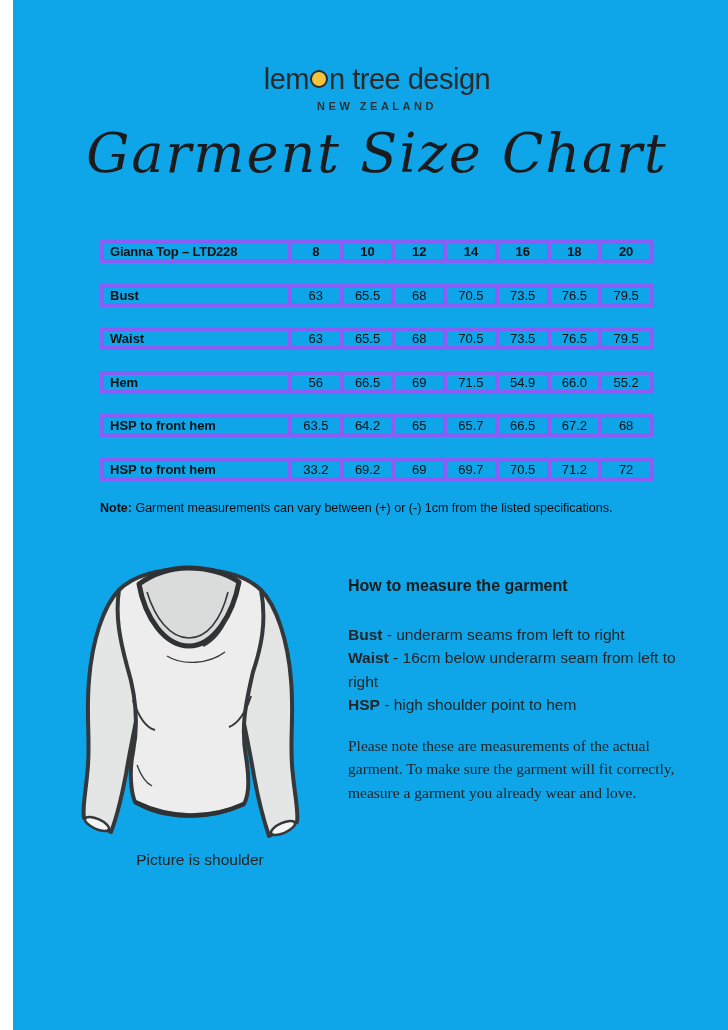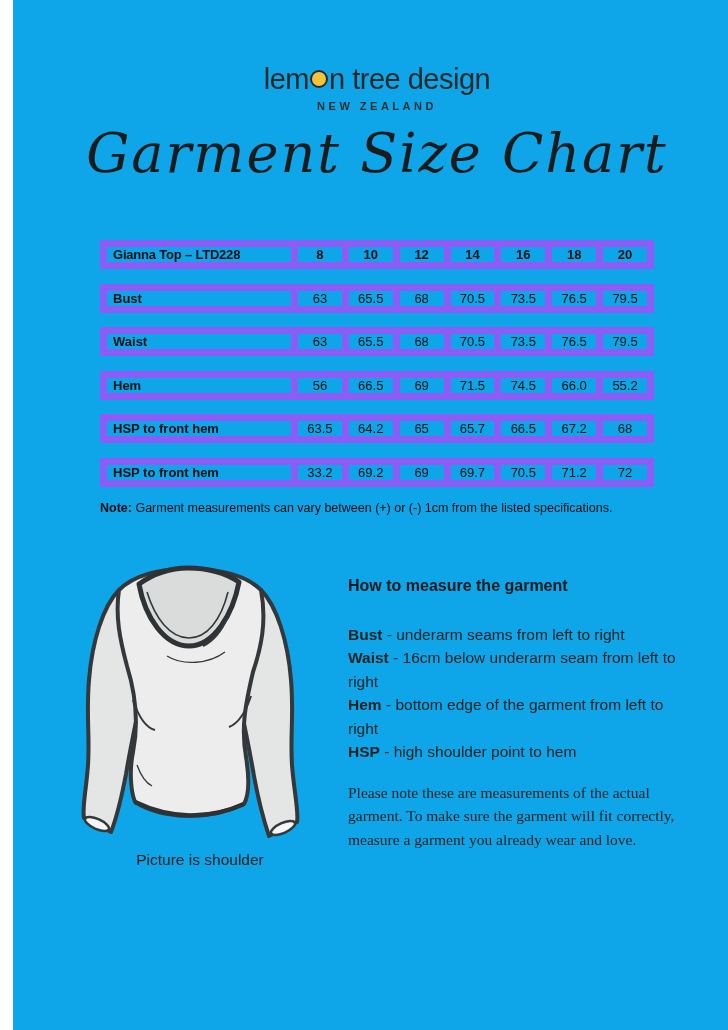--- a/index.html
+++ b/index.html
@@ -35,21 +35,21 @@
     color: #1b1b1b;
   }
 
   
   .trow {
     position: absolute; left: 87px; width: 554px;
     border-collapse: collapse; table-layout: fixed;
     font-size: 13px; color: #111;
   }
   .trow td {
-    border: 7px solid #8b5cf6;
+    border: 4px solid #8b5cf6;
     height: 15px; line-height: 15px;
     padding: 0 2px;
     text-align: center; vertical-align: middle;
     white-space: nowrap; overflow: hidden;
   }
   .trow td.lbl { width: 176px; text-align: left; padding-left: 6px; }
   .bold { font-weight: bold; }
   .semibold { font-weight: bold; letter-spacing: -0.2px; }
 
   
@@ -131,21 +131,21 @@
   </table>
 
   <table class="trow" style="top:371px">
     <tbody>
         <tr>
       <td class="lbl bold">Hem</td>
       <td>56</td>
       <td>66.5</td>
       <td>69</td>
       <td>71.5</td>
-      <td>74.5</td>
+      <td>54.9</td>
       <td>66.0</td>
       <td>55.2</td>
     </tr>
       </tbody>
   </table>
 
   <table class="trow" style="top:414px">
     <tbody>
         <tr>
       <td class="lbl bold">HSP to front hem</td>
@@ -205,18 +205,17 @@
       <path d="M62,205 C66,216 71,223 77,226" fill="none" stroke="#34383a" stroke-width="1.3"></path>
       <path d="M60,242 C95,259 134,260 169,244" fill="none" stroke="#2e3234" stroke-width="4.5"></path>
     </svg>
   </div>
   <div class="caption">Picture is shoulder</div>
 
   <div class="measure">
     <h3>How to measure the garment</h3>
     <p class="m-item"><b>Bust</b> <span>- underarm seams from left to right</span></p>
     <p class="m-item"><b>Waist</b> <span>- 16cm below underarm seam from left to right</span></p>
-    <p class="m-item"><b>Hem</b> <span>- bottom edge of the garment from left to right</span></p>
     <p class="m-item"><b>HSP</b> <span>- high shoulder point to hem</span></p>
     <p class="m-para">Please note these are measurements of the actual garment. To make sure the garment will fit correctly, measure a garment you already wear and love.</p>
   </div>
 
 </div>
 
 </body></html>

